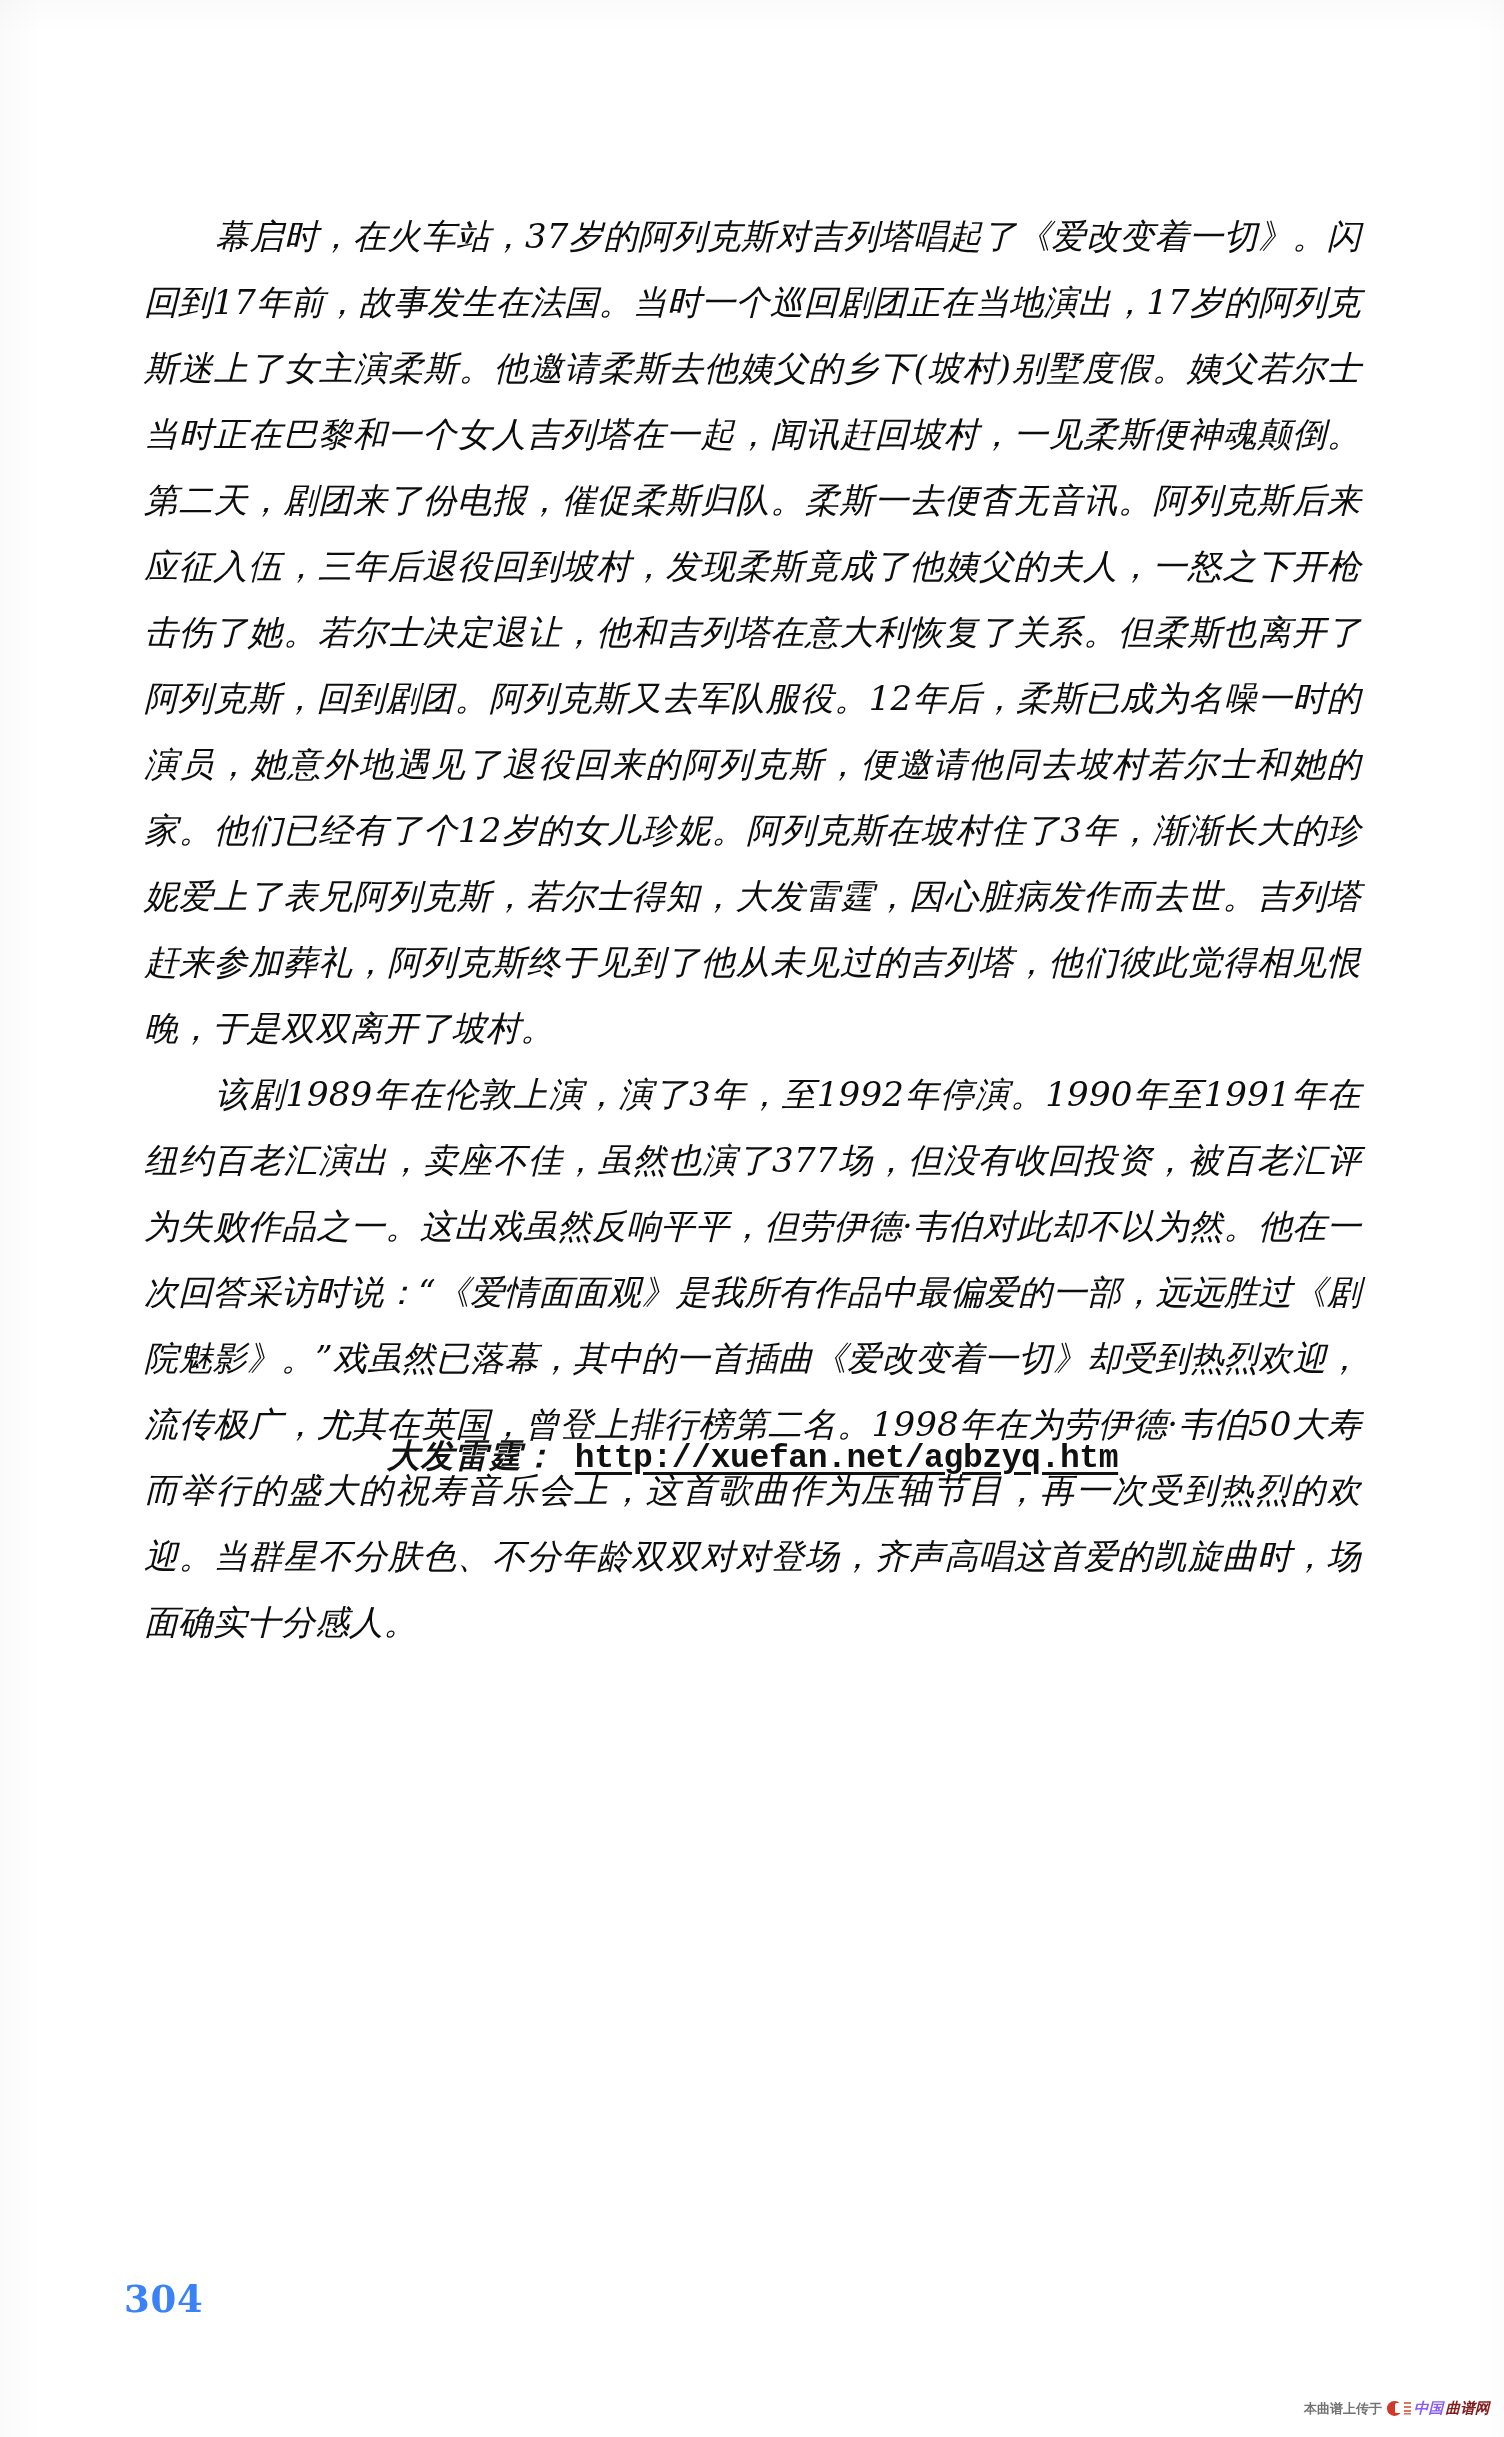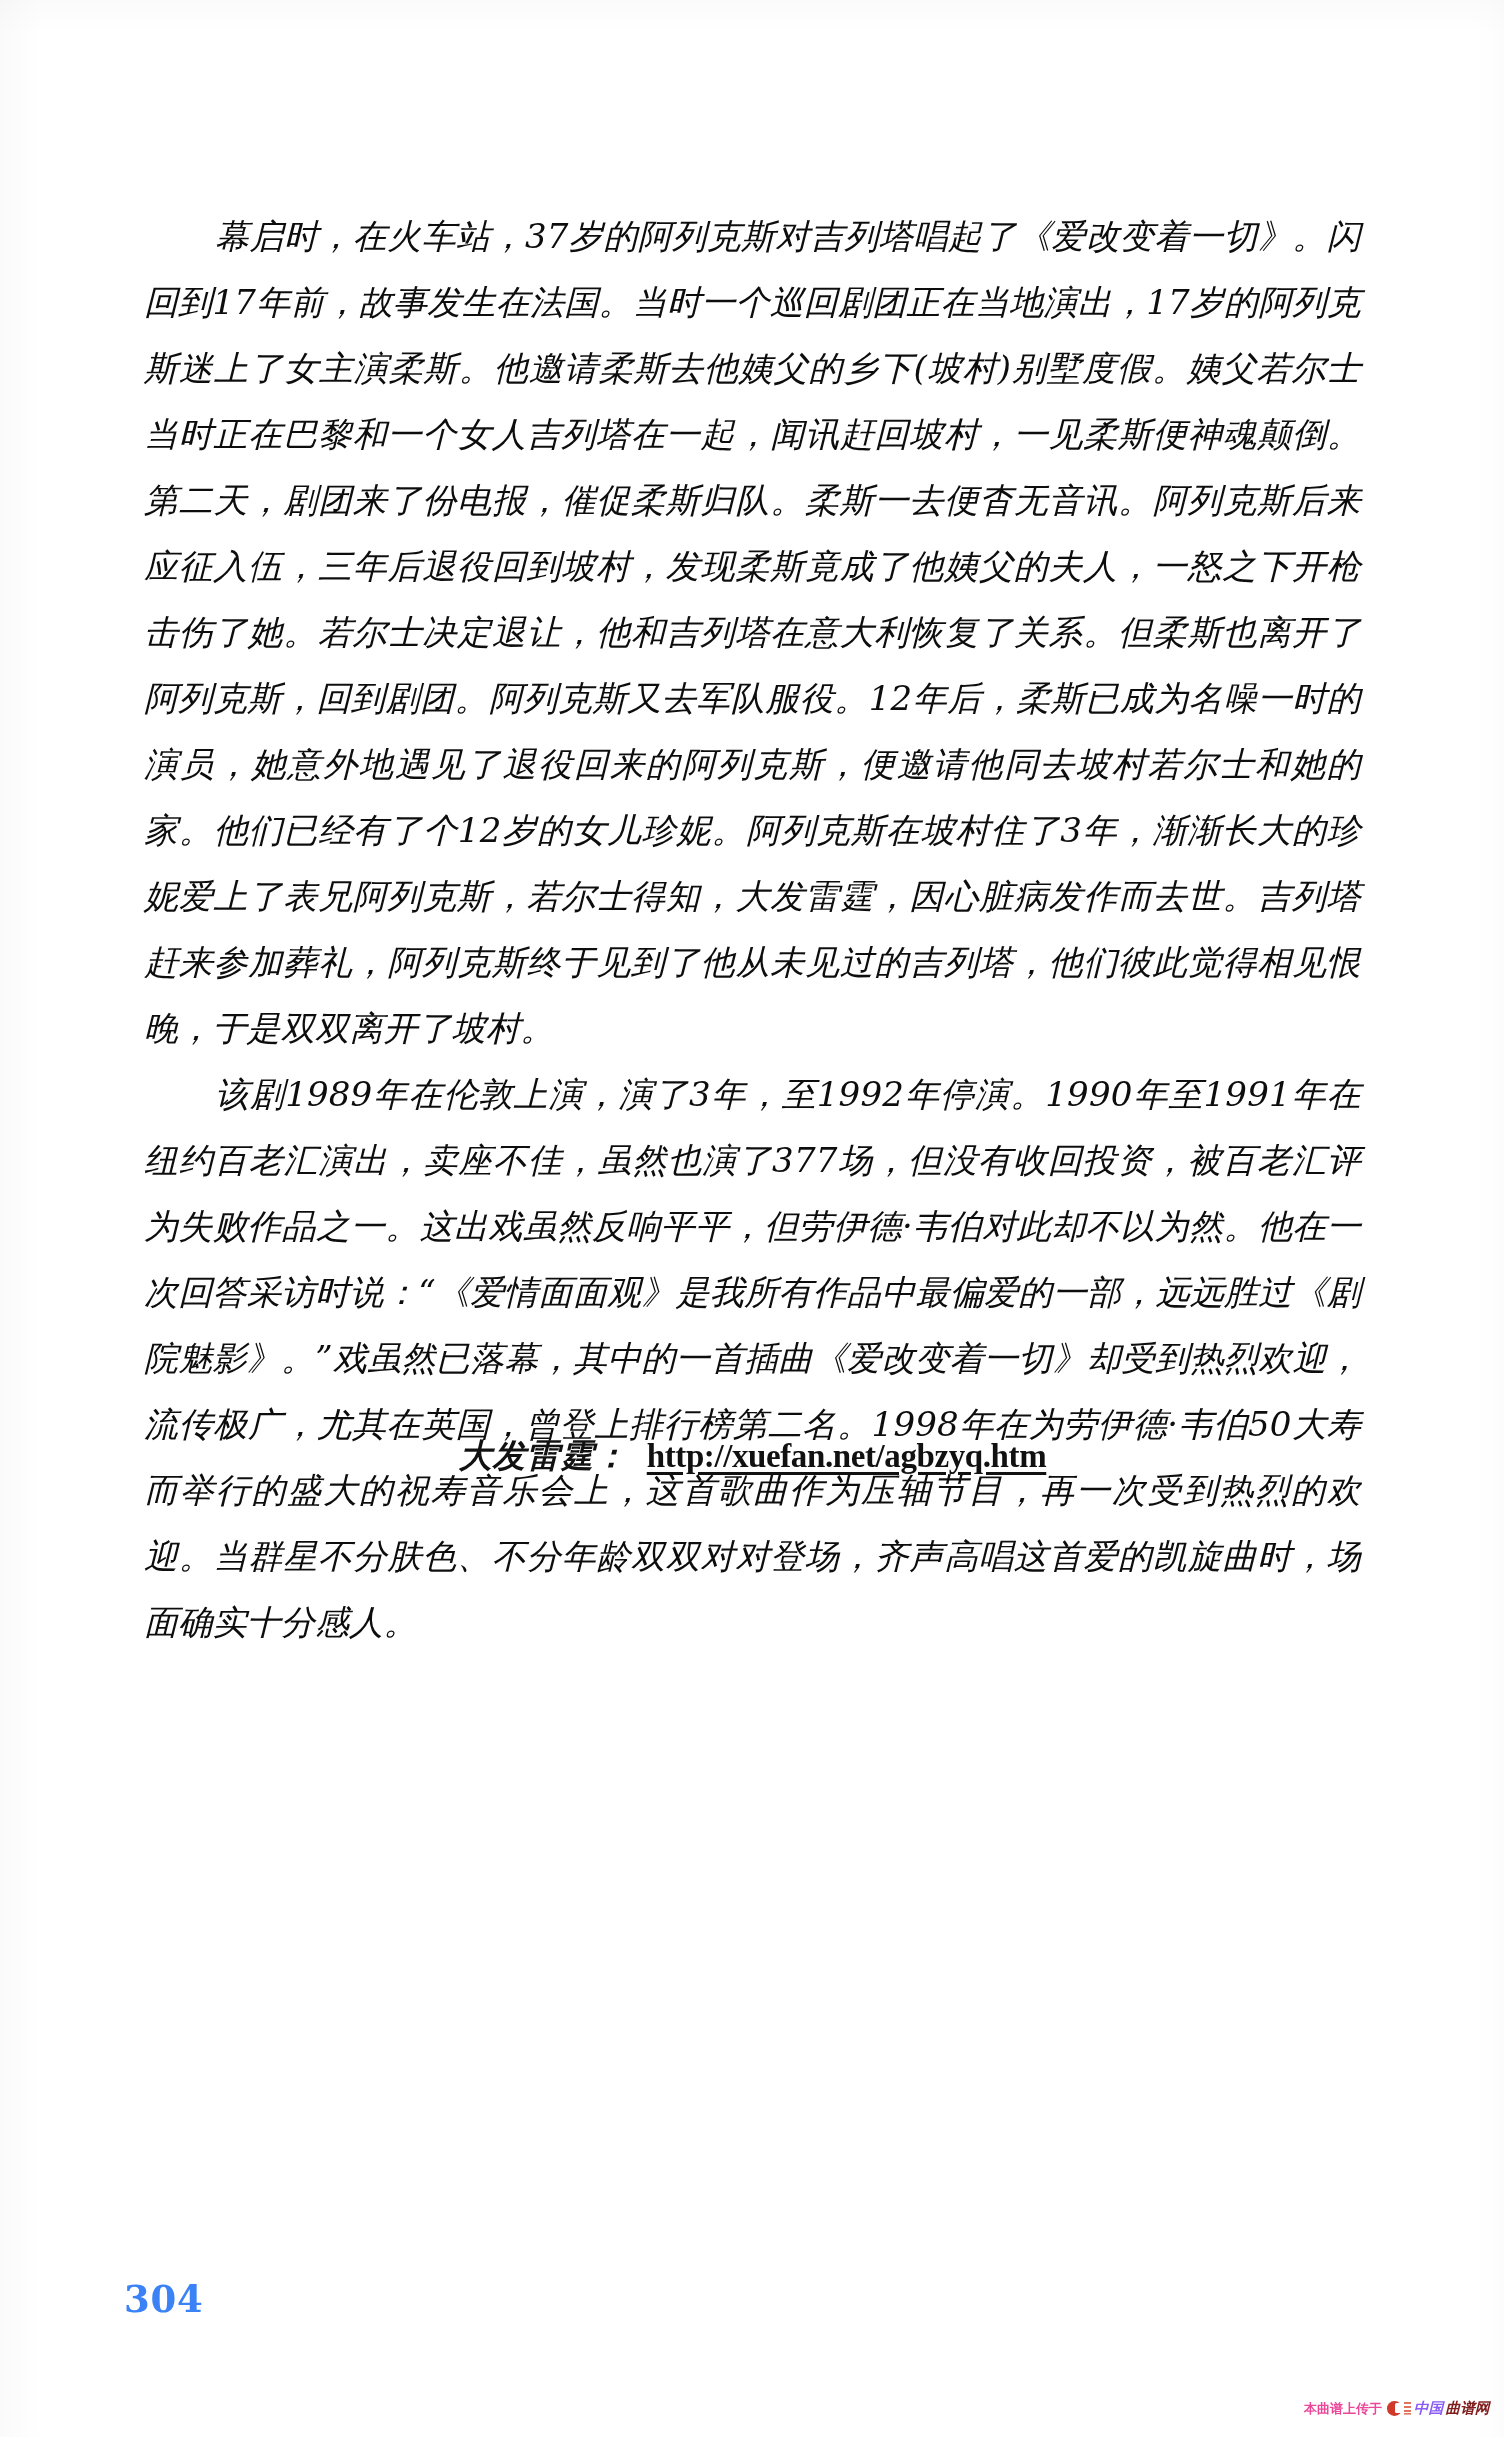--- a/index.html
+++ b/index.html
@@ -63,21 +63,21 @@
     text-align:center;
     font-size:33px;
     line-height:47px;
     color:#111;
     font-weight:bold;
     font-style:italic;
     font-family:"DejaVu Serif","Liberation Serif",serif;
   }
   .videolink .label{ letter-spacing:0.8px; }
   .videolink .url{
-    font-family:Liberation Serif, serif;
+    font-family:Liberation Mono, monospace;
     font-style:normal;
     font-weight:bold;
     text-decoration:underline;
     text-underline-offset:5.4px;
     text-decoration-thickness:3.1px;
     letter-spacing:-0.4px;
     margin-left:19px;
   }
 
   
@@ -98,21 +98,21 @@
     right:15.5px;
     top:2401px;
     display:flex;
     align-items:center;
     gap:5.4px;
     font-family:"DejaVu Sans","Liberation Sans",sans-serif;
     font-size:13px;
     line-height:1;
     white-space:nowrap;
   }
-  .watermark .wm-text{ color:#ec4899; font-weight:bold; }
+  .watermark .wm-text{ color:#737373; font-weight:bold; }
   .wm-logo{ display:flex; align-items:center; gap:2.3px; }
   .wm-mark{
     position:relative;
     width:14.7px;height:14.7px;
     border-radius:50%;
     background:#cf3a2a;
     display:inline-block;
   }
   .wm-mark::after{
     content:"";

